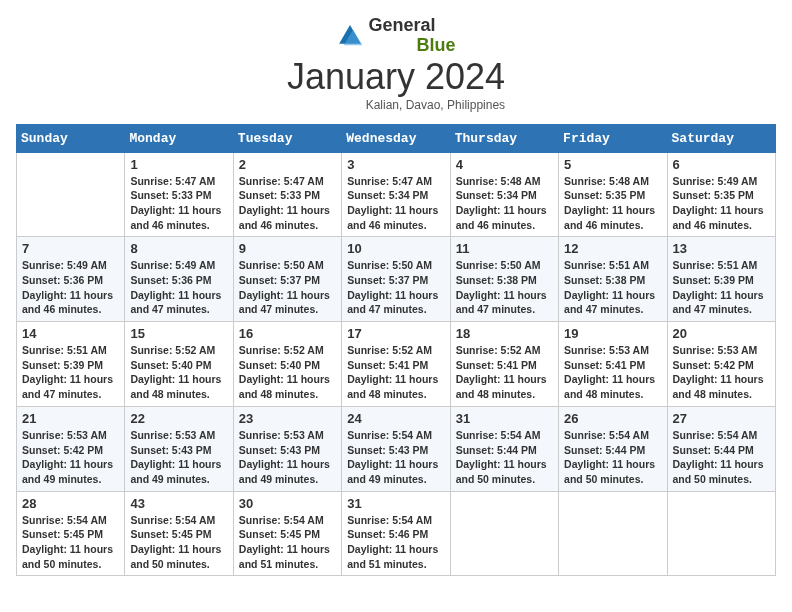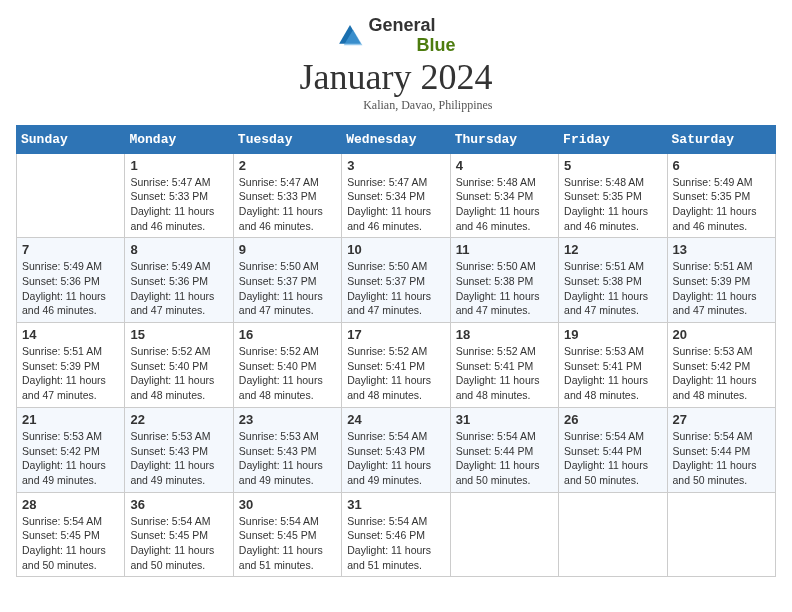--- a/index.html
+++ b/index.html
@@ -31,21 +31,20 @@
     .logo-text span {
       color: #4d7c0f;
       margin-left: 48px;
     }
     .logo-icon {
       width: 28px;
       height: 28px;
     }
     .title-section {
       text-align: right;
-      font-family: Liberation Serif, serif;
     }
     .calendar-title {
       font-size: 36px;
       font-weight: normal;
       color: #333;
     }
     .calendar-subtitle {
       font-size: 12px;
       color: #555;
     }
@@ -75,20 +74,21 @@
     .day-number {
       font-size: 13px;
       font-weight: bold;
       display: block;
       margin-bottom: 2px;
     }
     .day-info {
       font-size: 10.5px;
       line-height: 1.4;
       color: #333;
+      font-weight: bold;
     }
     .empty-cell {
       background: #f9f9f9;
     }
     tr:nth-child(even) td {
       background-color: #f4f8fd;
     }
     tr:nth-child(odd) td {
       background-color: #fff;
     }
@@ -329,21 +329,21 @@
       </tr>
       <tr>
         <td>
           <span class="day-number">28</span>
           <div class="day-info" style="white-space: pre-line;">Sunrise: 5:54 AM
 Sunset: 5:45 PM
 Daylight: 11 hours
 and 50 minutes.</div>
         </td>
         <td>
-          <span class="day-number">36</span>
+          <span class="day-number">43</span>
           <div class="day-info" style="white-space: pre-line;">Sunrise: 5:54 AM
 Sunset: 5:45 PM
 Daylight: 11 hours
 and 50 minutes.</div>
         </td>
         <td>
           <span class="day-number">30</span>
           <div class="day-info" style="white-space: pre-line;">Sunrise: 5:54 AM
 Sunset: 5:45 PM
 Daylight: 11 hours

